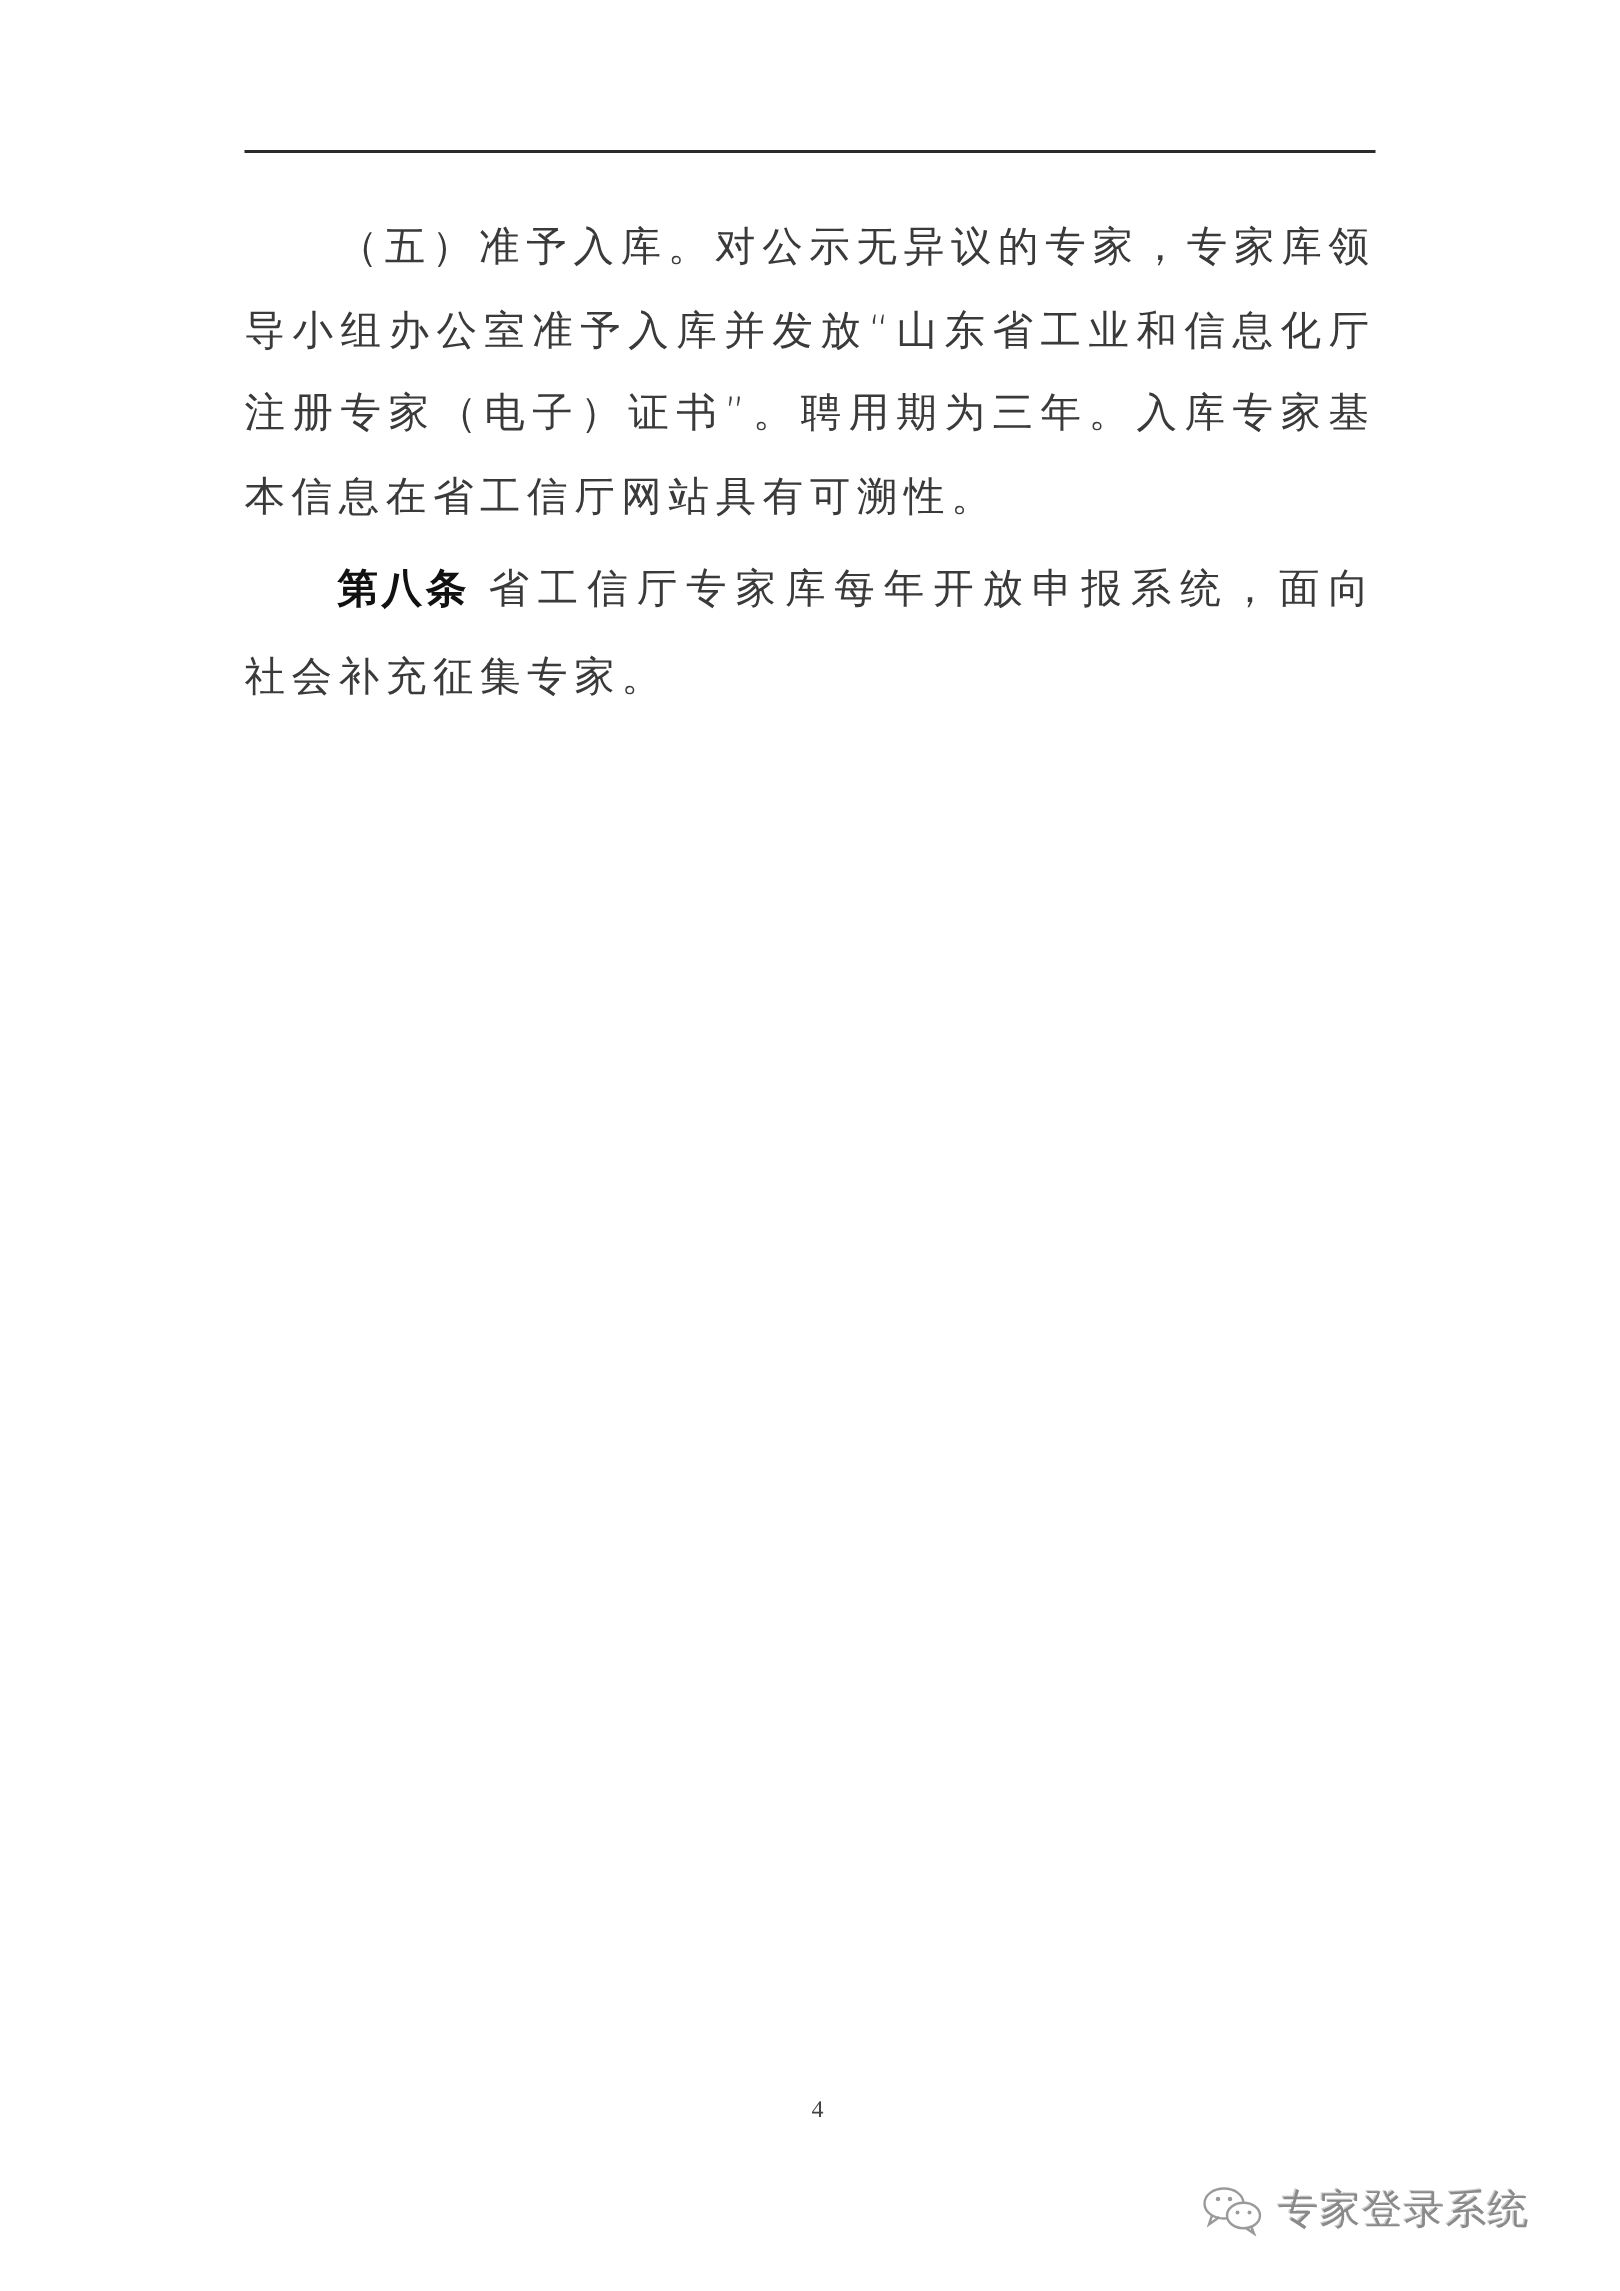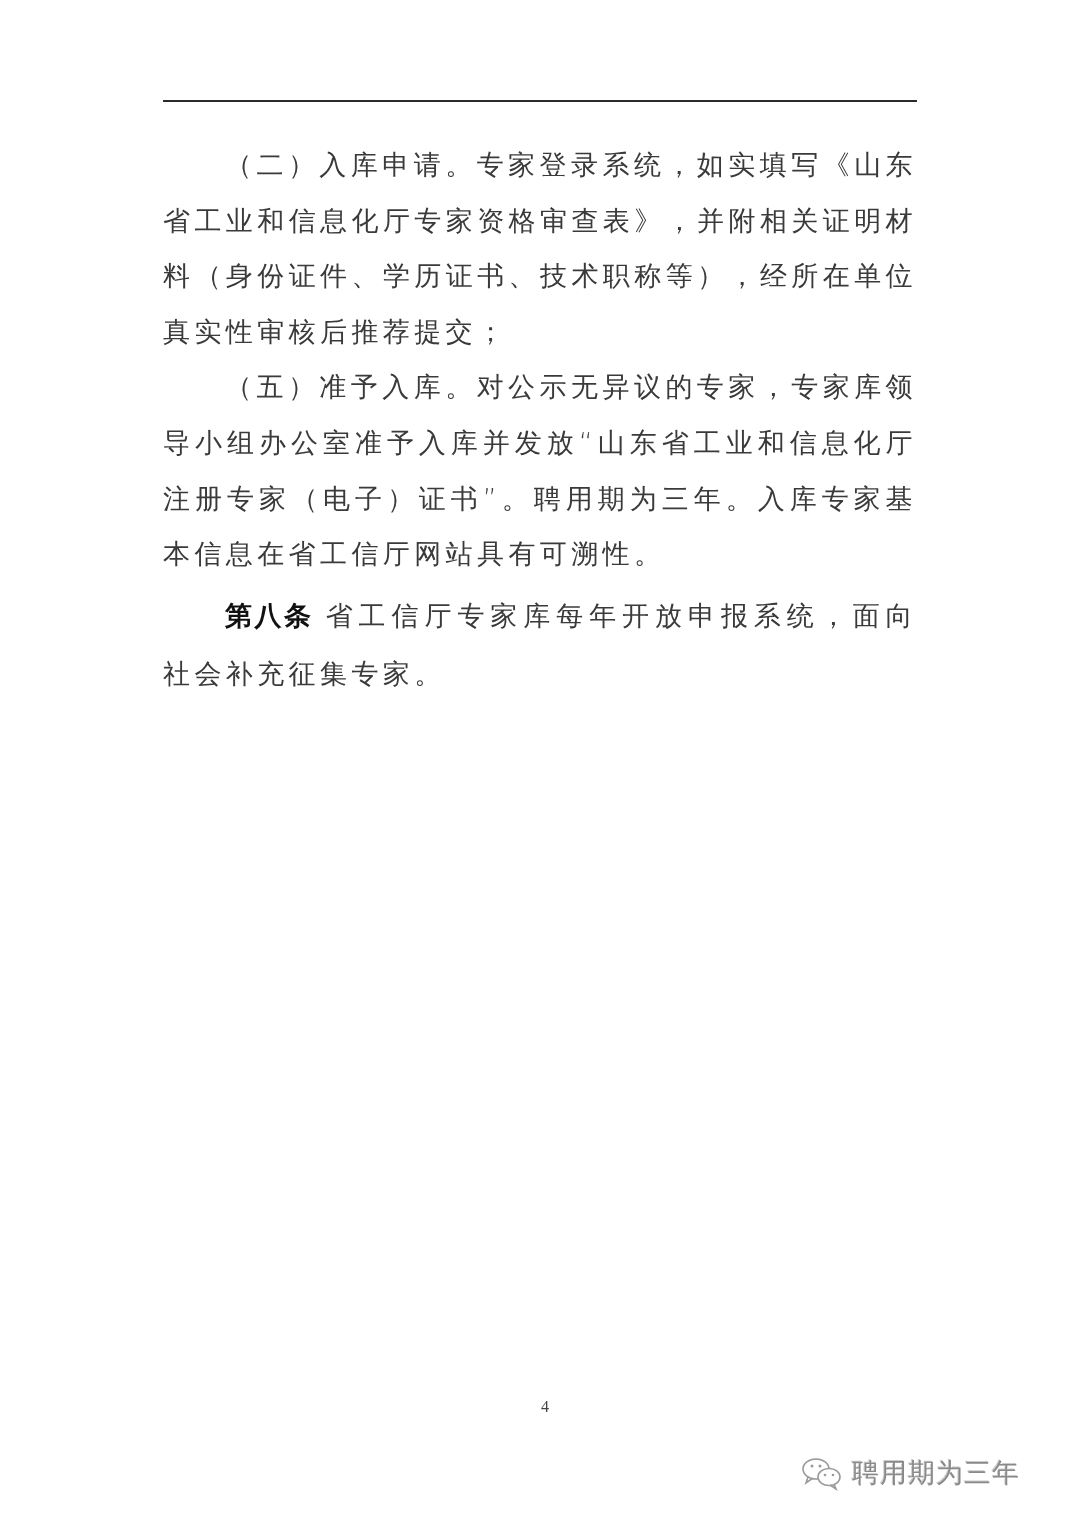--- a/index.html
+++ b/index.html
@@ -78,23 +78,20 @@
       display: inline-block;
     }
   </style>
 </head>
 <body>
 
 <div class="header-rule"></div>
 
 <div class="content">
   <p class="para indent">
-    <span>（二）入库申请。专家登录系统，如实填写《山东省工业和信息化厅专家资格审查表》，并附相关证明材料（身份证件、学历证书、技术职称等），经所在单位真实性审核后推荐提交；</span>
-  </p>
-  <p class="para indent">
     <span>（五）准予入库。对公示无异议的专家，专家库领导小组办公室准予入库并发放“山东省工业和信息化厅注册专家（电子）证书”。聘用期为三年。入库专家基本信息在省工信厅网站具有可溯性。</span>
   </p>
   <p class="para indent gap-before">
     <span class="article-head">第八条</span><span>省工信厅专家库每年开放申报系统，面向社会补充征集专家。</span>
   </p>
 </div>
 
 <div class="page-number">4</div>
 
 <div class="watermark">
@@ -103,14 +100,14 @@
       <ellipse cx="16" cy="14" rx="13" ry="10" fill="none" stroke="#9a9a9a" stroke-width="1.6"></ellipse>
       <path d="M8 22 L6 28 L13 23" fill="none" stroke="#9a9a9a" stroke-width="1.6"></path>
       <circle cx="12" cy="11" r="1.5" fill="#9a9a9a"></circle>
       <circle cx="20" cy="11" r="1.5" fill="#9a9a9a"></circle>
       <ellipse cx="29" cy="22" rx="11" ry="8.5" fill="#ffffff" stroke="#9a9a9a" stroke-width="1.6"></ellipse>
       <path d="M34 29 L36 34 L30 30" fill="none" stroke="#9a9a9a" stroke-width="1.6"></path>
       <circle cx="25" cy="20" r="1.3" fill="#9a9a9a"></circle>
       <circle cx="33" cy="20" r="1.3" fill="#9a9a9a"></circle>
     </svg>
   </span>
-  <span>聘用期为三年</span>
+  <span>专家登录系统</span>
 </div>
 
 </body></html>

